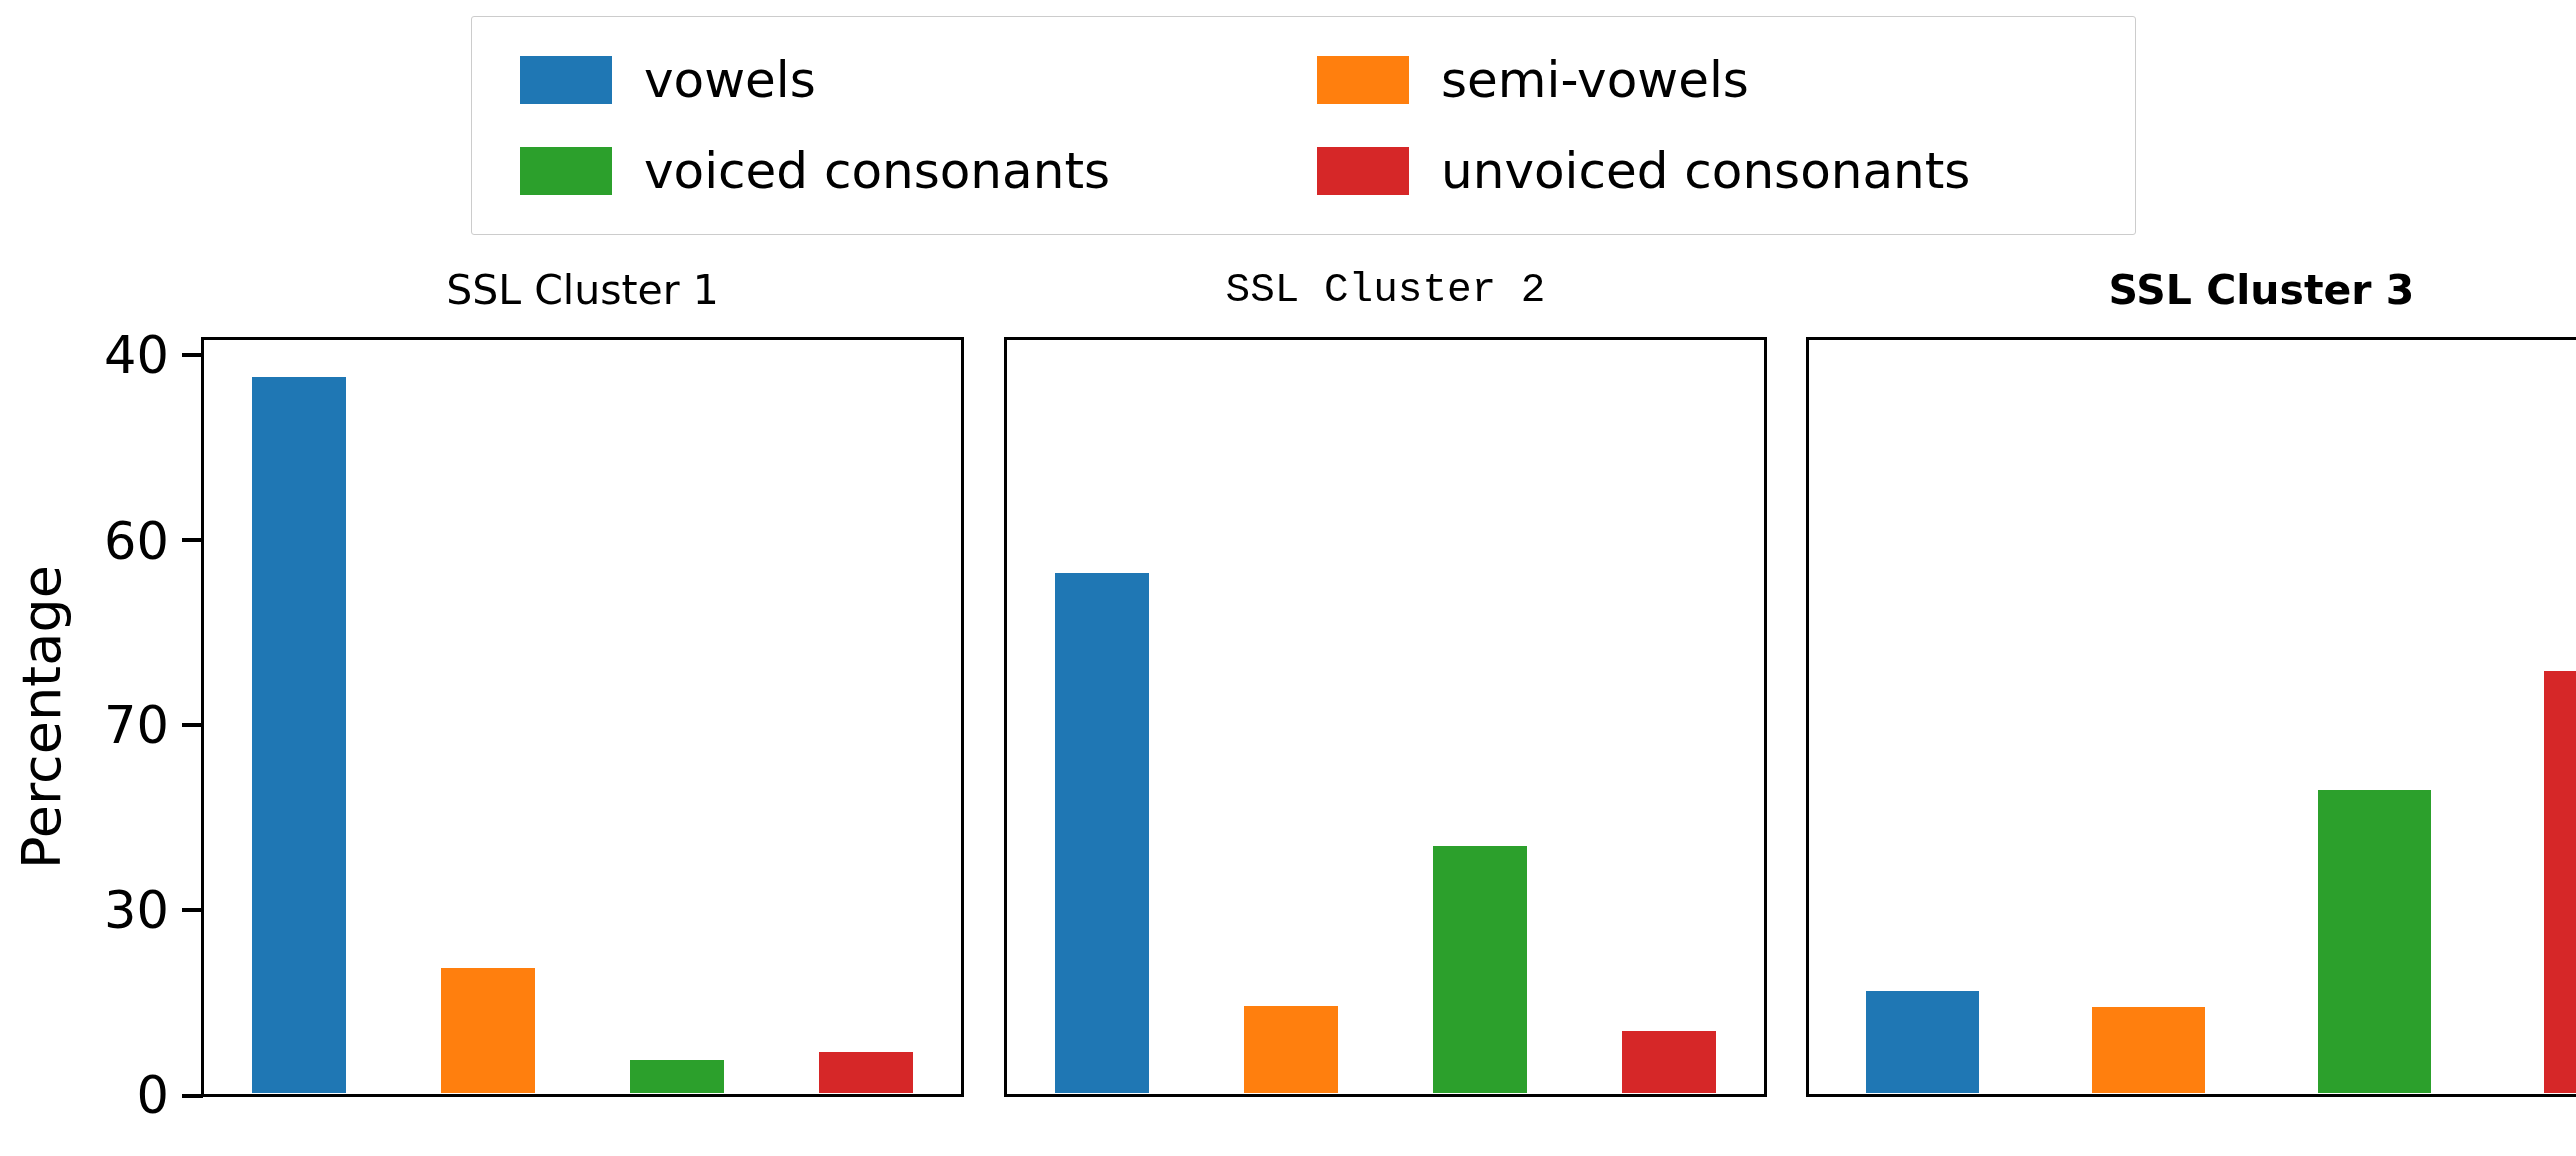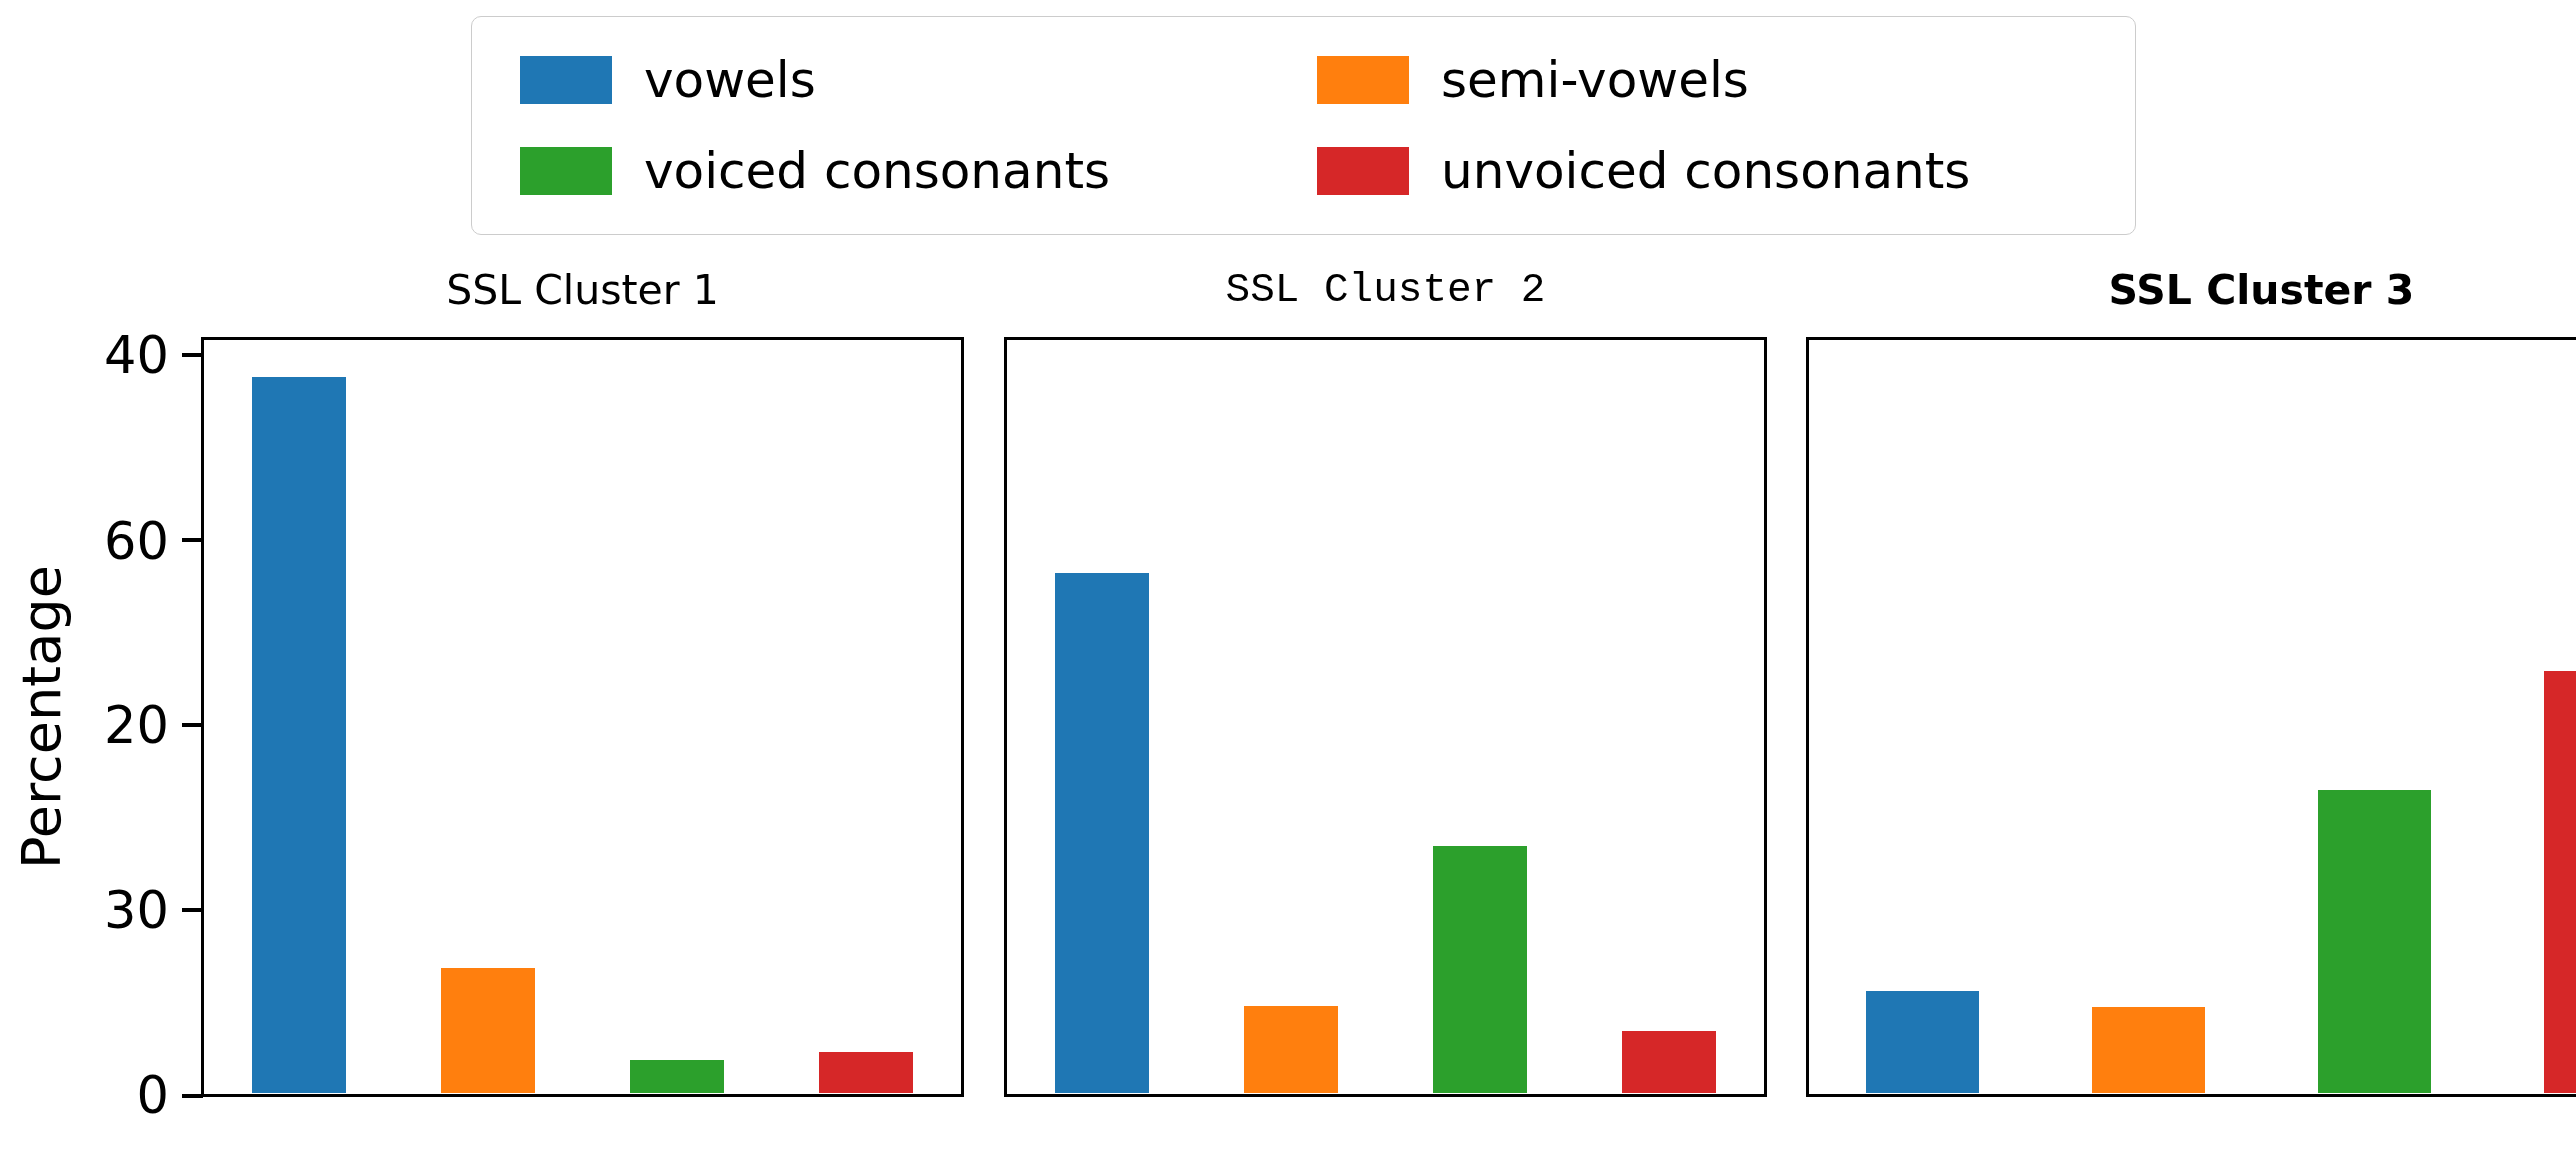--- a/index.html
+++ b/index.html
@@ -19,21 +19,21 @@
   
   #legend-box {
     position: absolute;
     left: 471px;
     top: 15.6px;
     width: 1665px;
     height: 219px;
     box-sizing: border-box;
     background: #ffffff;
     border: 1.6px solid #cccccc;
-    border-radius: 10px;
+    border-radius: 3px;
     display: grid;
     grid-template-columns: 1fr 1fr;
     grid-template-rows: 1fr 1fr;
     align-items: center;
     justify-items: start;
     padding: 17.7px 21px 17.7px 48px;
     column-gap: 0px;
   }
   .legend-entry {
     display: flex;
@@ -165,21 +165,21 @@
 
 <div id="figure">
 
   <div id="yaxis">
     <div id="ylabel">Percentage</div>
     <div class="ytick" style="top:757px"></div>
     <div class="ytick-label" style="top:758px">0</div>
     <div class="ytick" style="top:571px"></div>
     <div class="ytick-label" style="top:573px">30</div>
     <div class="ytick" style="top:386px"></div>
-    <div class="ytick-label" style="top:388px">20</div>
+    <div class="ytick-label" style="top:388px">70</div>
     <div class="ytick" style="top:201px"></div>
     <div class="ytick-label" style="top:204px">60</div>
     <div class="ytick" style="top:16px"></div>
     <div class="ytick-label" style="top:17.7px">40</div>
   </div>
 
   <div class="subplot" style="left:201px;width:763px;">
     <div class="subplot-title">SSL Cluster 1</div>
     <div class="axes-frame"></div>
     <div class="bars">

